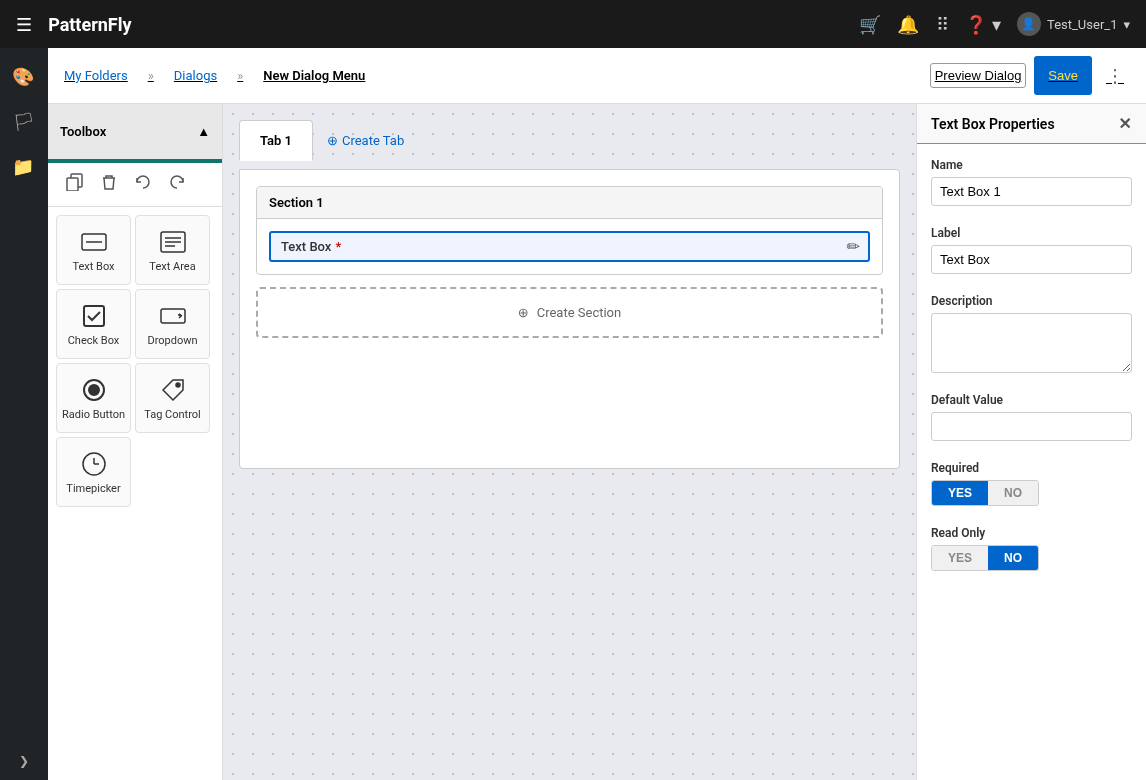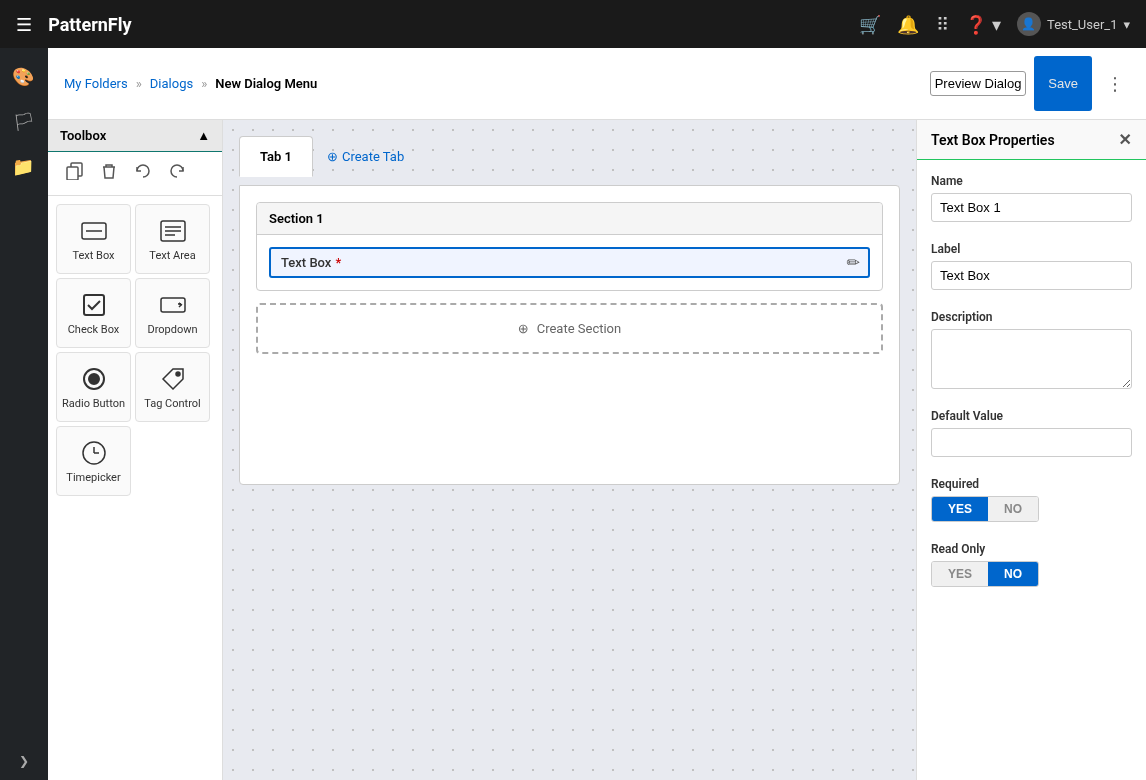--- a/index.html
+++ b/index.html
@@ -42,41 +42,42 @@
 
     
     .main-content { flex: 1; display: flex; flex-direction: column; overflow: hidden; }
 
     
     .breadcrumb {
       background: #fff;
       padding: 8px 16px;
       display: flex;
       align-items: center;
-      gap: 8px;
+      gap: 20px;
       border-bottom: 1px solid #ddd;
       font-size: 13px;
+      text-decoration: underline;
     }
     .breadcrumb-sep { color: #999; }
     .breadcrumb-link { color: #06c; cursor: pointer; }
     .breadcrumb-current { font-weight: 600; }
     .breadcrumb-actions { margin-left: auto; display: flex; gap: 8px; align-items: center; }
     .btn-preview {
       border: 1px solid #999;
       background: #fff;
       padding: 4px 4px;
       border-radius: 3px;
       cursor: pointer;
       font-size: 13px;
     }
     .btn-save {
       background: #06c;
-      color: #e5e5e5;
+      color: #fde047;
       border: none;
-      padding: 20px 14px;
+      padding: 12px 14px;
       border-radius: 3px;
       cursor: pointer;
       font-size: 13px;
     }
     .btn-more { color: #555; font-size: 18px; cursor: pointer; padding: 2px 6px; }
 
     
     .body-area { display: flex; flex: 1; overflow: hidden; }
 
     
@@ -84,27 +85,27 @@
       width: 175px;
       background: #fff;
       border-right: 1px solid #ddd;
       display: flex;
       flex-direction: column;
       overflow-y: auto;
       flex-shrink: 0;
     }
     .toolbox-header {
       background: #e8e8e8;
-      padding: 8px 12px;
+      padding: 20px 12px;
       font-size: 13px;
       font-weight: 600;
       display: flex;
       align-items: center;
       justify-content: space-between;
-      border-bottom: 1px solid #0f766e;
+      border-bottom: 4px solid #0f766e;
     }
     .toolbox-items { display: flex; flex-wrap: wrap; padding: 8px; gap: 4px; }
     .toolbox-item {
       width: 75px;
       height: 70px;
       display: flex;
       flex-direction: column;
       align-items: center;
       justify-content: center;
       gap: 4px;

